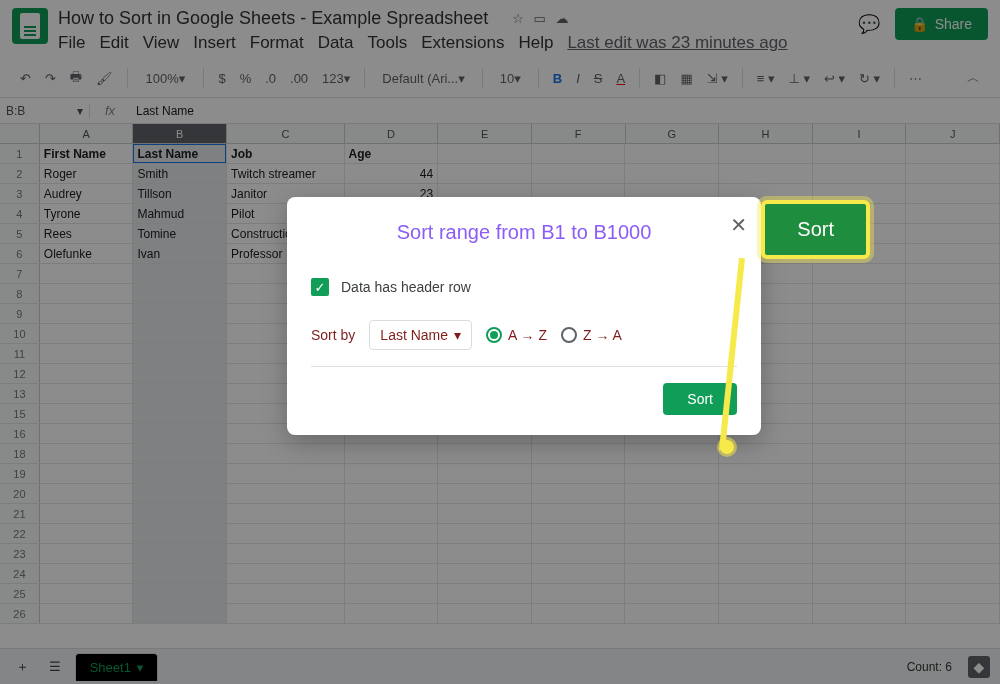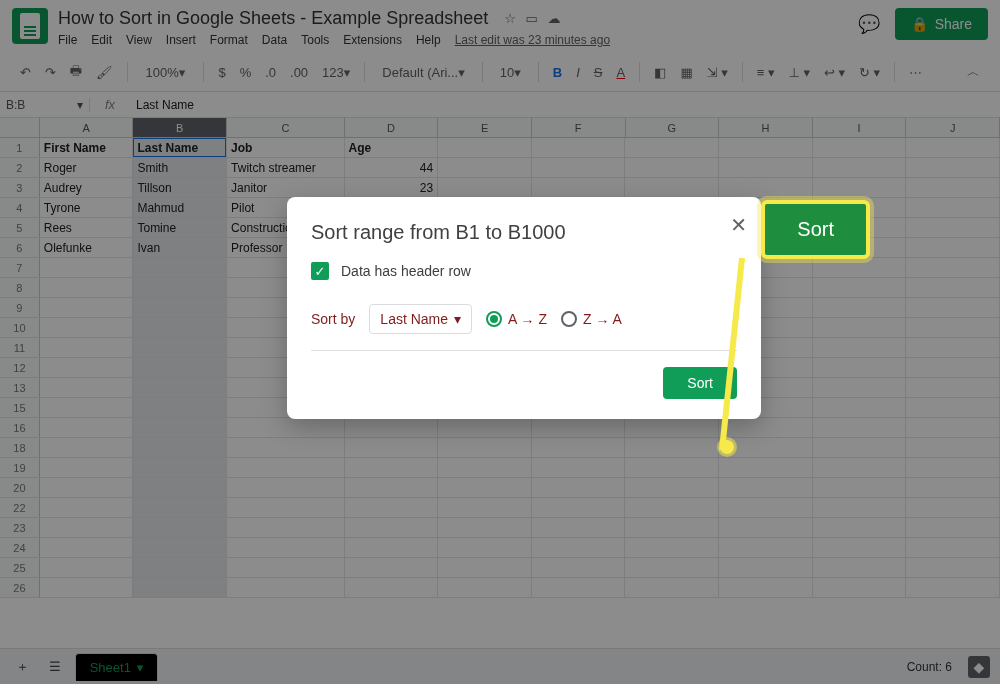--- a/index.html
+++ b/index.html
@@ -5,24 +5,24 @@
   * { box-sizing: border-box; margin: 0; padding: 0; }
   body { font-family: Arial, sans-serif; font-size: 13px; color: #202124; background: #fff; width: 1000px; height: 684px; overflow: hidden; position: relative; }
   .dim-overlay { position: absolute; inset: 0; background: rgba(0,0,0,0.45); pointer-events: none; z-index: 5; }
 
   
   .header { display: flex; align-items: flex-start; padding: 8px 12px 0 12px; gap: 10px; }
   .logo { width: 36px; height: 36px; background: #0f9d58; border-radius: 4px; display: flex; align-items: center; justify-content: center; color: #fff; font-size: 11px; position: relative; }
   .logo::before { content:""; width: 20px; height: 26px; background: #fff; border-radius: 2px; }
   .logo::after { content:""; position:absolute; width: 12px; height: 2px; background:#0f9d58; top: 18px; box-shadow: 0 4px 0 #0f9d58, 0 8px 0 #0f9d58; }
   .title-area { flex: 1; }
-  .title-row { display: flex; align-items: center; gap: 10px; }
+  .title-row { display: flex; align-items: center; gap: 18px; }
   .doc-title { font-size: 18px; color: #333; }
   .title-icons span { color: #5f6368; margin-left: 6px; cursor: pointer; }
-  .menu-bar { display: flex; gap: 14px; margin-top: 4px; font-size: 12px; color: #333; align-items: center; }
+  .menu-bar { display: flex; gap: 14px; margin-top: 4px; font-size: 17px; color: #333; align-items: center; }
   .menu-bar .last-edit { color: #5f6368; text-decoration: underline; }
   .right-controls { display:flex; align-items:center; gap:14px; }
   .comment-icon { width:24px; height:24px; color:#5f6368; display:flex; align-items:center; justify-content:center; font-size:18px; }
   .share-btn { background:#0f9d58; color:#fff; border:none; border-radius:4px; padding:8px 16px; font-size:14px; display:flex; align-items:center; gap:6px; cursor:pointer; }
 
   
   .toolbar { display:flex; align-items:center; gap:6px; padding: 6px 16px; border-bottom:1px solid #e0e0e0; margin-top:6px; color:#5f6368; font-size:13px; }
   .toolbar .sep { width:1px; height:20px; background:#ddd; margin:0 4px; }
   .toolbar .tb { padding:2px 4px; cursor:pointer; display:inline-flex; align-items:center; }
   .toolbar .zoom { padding:2px 8px; }
@@ -53,21 +53,21 @@
 
   
   .tabs-bar { position:absolute; bottom:0; left:0; right:0; height:36px; background:#f1f3f4; border-top:1px solid #ddd; display:flex; align-items:center; padding:0 10px; gap:8px; font-size:13px; color:#444; }
   .tab-btn { padding:4px 6px; cursor:pointer; }
   .sheet-tab { background:#000000; border:1px solid #ddd; border-bottom:none; padding:6px 14px; border-radius:4px 4px 0 0; color:#0f9d58; display:flex; gap:6px; align-items:center; }
   .count { margin-left:auto; font-size:12px; color:#333; margin-right:8px;}
   .explore { width:22px; height:22px; background:#5f6368; border-radius:3px; color:#fff; display:flex; align-items:center; justify-content:center; font-size:14px; }
 
   
   .dialog { position:absolute; left:287px; top:197px; width:474px; background:#fff; border-radius:8px; box-shadow:0 8px 24px rgba(0,0,0,0.25); z-index:20; padding:24px 24px 20px 24px; }
-  .dialog h2 { font-size:20px; font-weight:400; color:#404040; margin-bottom:18px; }
+  .dialog h2 { font-size:20px; font-weight:400; color:#8b5cf6; margin-bottom:34px;text-align:center; }
   .dialog .close { position:absolute; right:14px; top:16px; color:#5f6368; font-size:20px; cursor:pointer; }
   .check-row { display:flex; align-items:center; gap:12px; font-size:14px; color:#3c4043; margin-bottom:24px; }
   .checkbox { width:18px; height:18px; background:#0f9d58; border-radius:2px; display:flex; align-items:center; justify-content:center; color:#fff; font-size:13px; }
   .sortby-row { display:flex; align-items:center; gap:14px; font-size:14px; color:#7f1d1d; margin-bottom:16px; }
   .col-select { border:1px solid #dadce0; border-radius:4px; padding:6px 10px; display:flex; align-items:center; gap:6px; font-size:14px; cursor:pointer; }
   .radio { width:16px; height:16px; border:2px solid #5f6368; border-radius:50%; display:inline-flex; align-items:center; justify-content:center; }
   .radio.on { border-color:#0f9d58; }
   .radio.on::after { content:""; width:8px; height:8px; background:#0f9d58; border-radius:50%; }
   .divider { height:1px; background:#e0e0e0; margin:8px 0 16px 0; }
   .add-col { border:1px solid #dadce0; border-radius:4px; padding:8px 14px; color:#0f9d58; font-size:14px; background:#fff; cursor:pointer; margin-bottom:28px; }
@@ -411,20 +411,33 @@
         <div class="cell cw-C"></div>
         <div class="cell cw-D"></div>
         <div class="cell cw-E"></div>
         <div class="cell cw-F"></div>
         <div class="cell cw-G"></div>
         <div class="cell cw-H"></div>
         <div class="cell cw-I"></div>
         <div class="cell cw-J"></div>
       </div>
       <div class="grid-row">
+        <div class="rownum">21</div>
+        <div class="cell cw-A"></div>
+        <div class="cell cw-B col-sel-bg"></div>
+        <div class="cell cw-C"></div>
+        <div class="cell cw-D"></div>
+        <div class="cell cw-E"></div>
+        <div class="cell cw-F"></div>
+        <div class="cell cw-G"></div>
+        <div class="cell cw-H"></div>
+        <div class="cell cw-I"></div>
+        <div class="cell cw-J"></div>
+      </div>
+      <div class="grid-row">
         <div class="rownum">22</div>
         <div class="cell cw-A"></div>
         <div class="cell cw-B col-sel-bg"></div>
         <div class="cell cw-C"></div>
         <div class="cell cw-D"></div>
         <div class="cell cw-E"></div>
         <div class="cell cw-F"></div>
         <div class="cell cw-G"></div>
         <div class="cell cw-H"></div>
         <div class="cell cw-I"></div>

